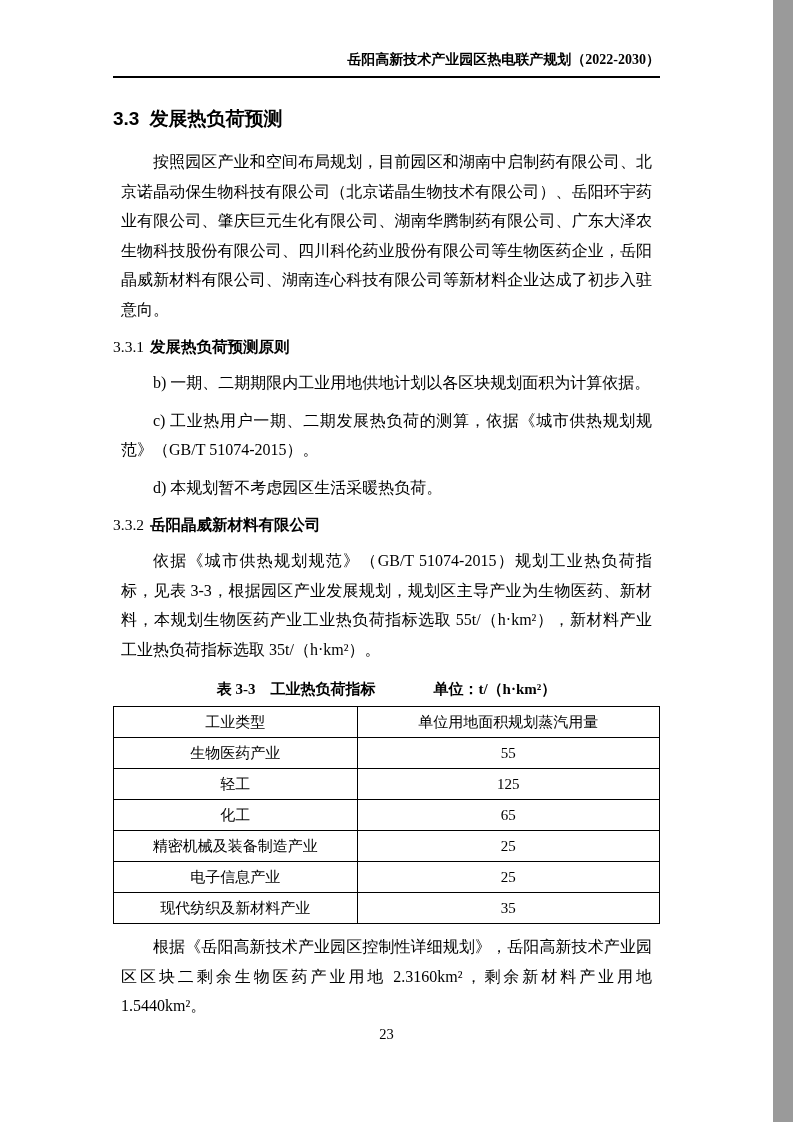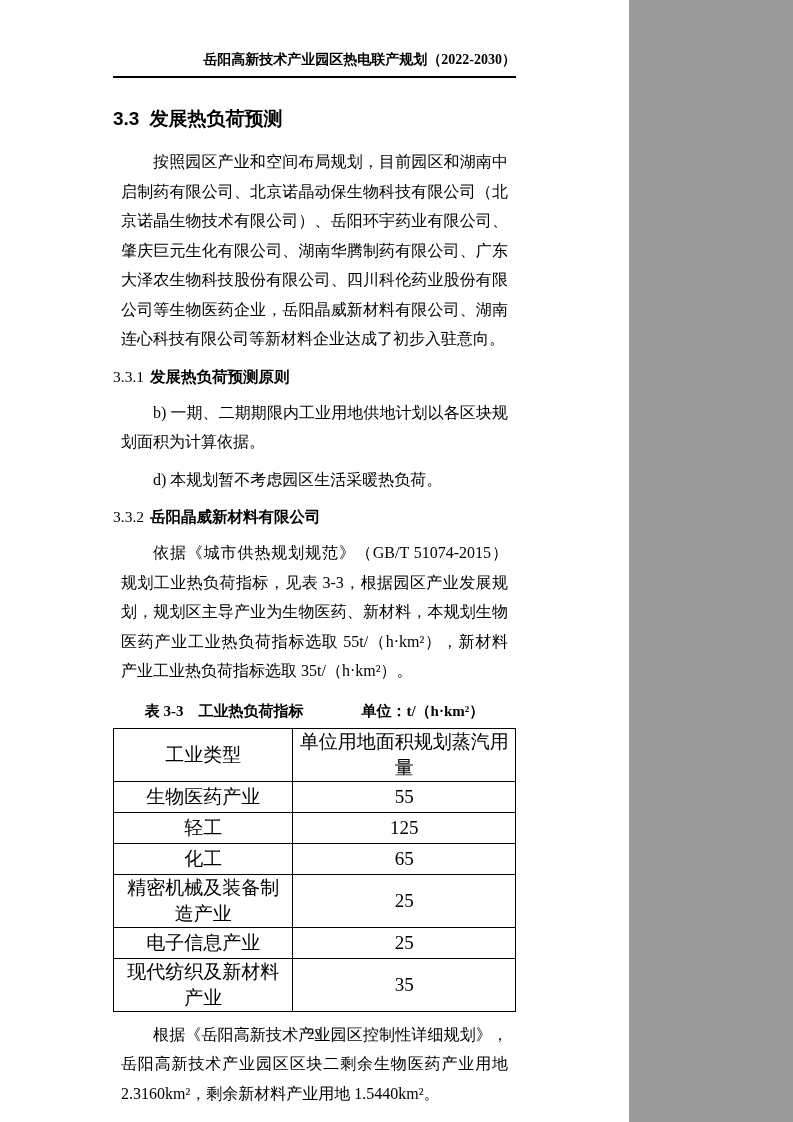--- a/index.html
+++ b/index.html
@@ -1,18 +1,18 @@
 <!DOCTYPE html>
 <html><head>
 <meta charset="utf-8">
 <style>
   html,body{margin:0;padding:0;background:#9a9a9a;}
   .page{
     position:relative;
-    width:629px;height:1122px;
+    width:773px;height:1122px;
     background:#ffffff;
     box-sizing:border-box;
     color:#000;
     font-family:"Liberation Serif","DejaVu Serif",serif;
     overflow:hidden;
   }
   .content{
     position:absolute;
     left:113px;right:113px;top:0;
   }
@@ -70,21 +70,21 @@
     gap:58px;
     font-weight:bold;
     font-size:15px;
     line-height:22px;
   }
   
   table.ind{
     width:100%;
     border-collapse:collapse;
     table-layout:fixed;
-    font-size:19px;
+    font-size:15px;
   }
   table.ind th, table.ind td{
     border:1px solid #000;
     height:30px;
     text-align:center;
     vertical-align:middle;
     font-weight:normal;
     padding:0 4px;
   }
   table.ind col.c1{width:44.6%;}
@@ -113,20 +113,21 @@
       <span class="num">3.3</span><span>发展热负荷预测</span>
     </h1>
 
     <p class="body first">按照园区产业和空间布局规划，目前园区和湖南中启制药有限公司、北京诺晶动保生物科技有限公司（北京诺晶生物技术有限公司）、岳阳环宇药业有限公司、肇庆巨元生化有限公司、湖南华腾制药有限公司、广东大泽农生物科技股份有限公司、四川科伦药业股份有限公司等生物医药企业，岳阳晶威新材料有限公司、湖南连心科技有限公司等新材料企业达成了初步入驻意向。</p>
 
     <h2 class="sub">
       <span class="num">3.3.1</span><span>发展热负荷预测原则</span>
     </h2>
 
     <p class="body">b) 一期、二期期限内工业用地供地计划以各区块规划面积为计算依据。</p>
+    <p class="body">c) 工业热用户一期、二期发展热负荷的测算，依据《城市供热规划规范》（GB/T 51074-2015）。</p>
     <p class="body">d) 本规划暂不考虑园区生活采暖热负荷。</p>
 
     <h2 class="sub">
       <span class="num">3.3.2</span><span>岳阳晶威新材料有限公司</span>
     </h2>
 
     <p class="body">依据《城市供热规划规范》（GB/T 51074-2015）规划工业热负荷指标，见表 3-3，根据园区产业发展规划，规划区主导产业为生物医药、新材料，本规划生物医药产业工业热负荷指标选取 55t/（h·km²），新材料产业工业热负荷指标选取 35t/（h·km²）。</p>
 
     <div class="caption">
       <span>表 3-3　工业热负荷指标</span>

